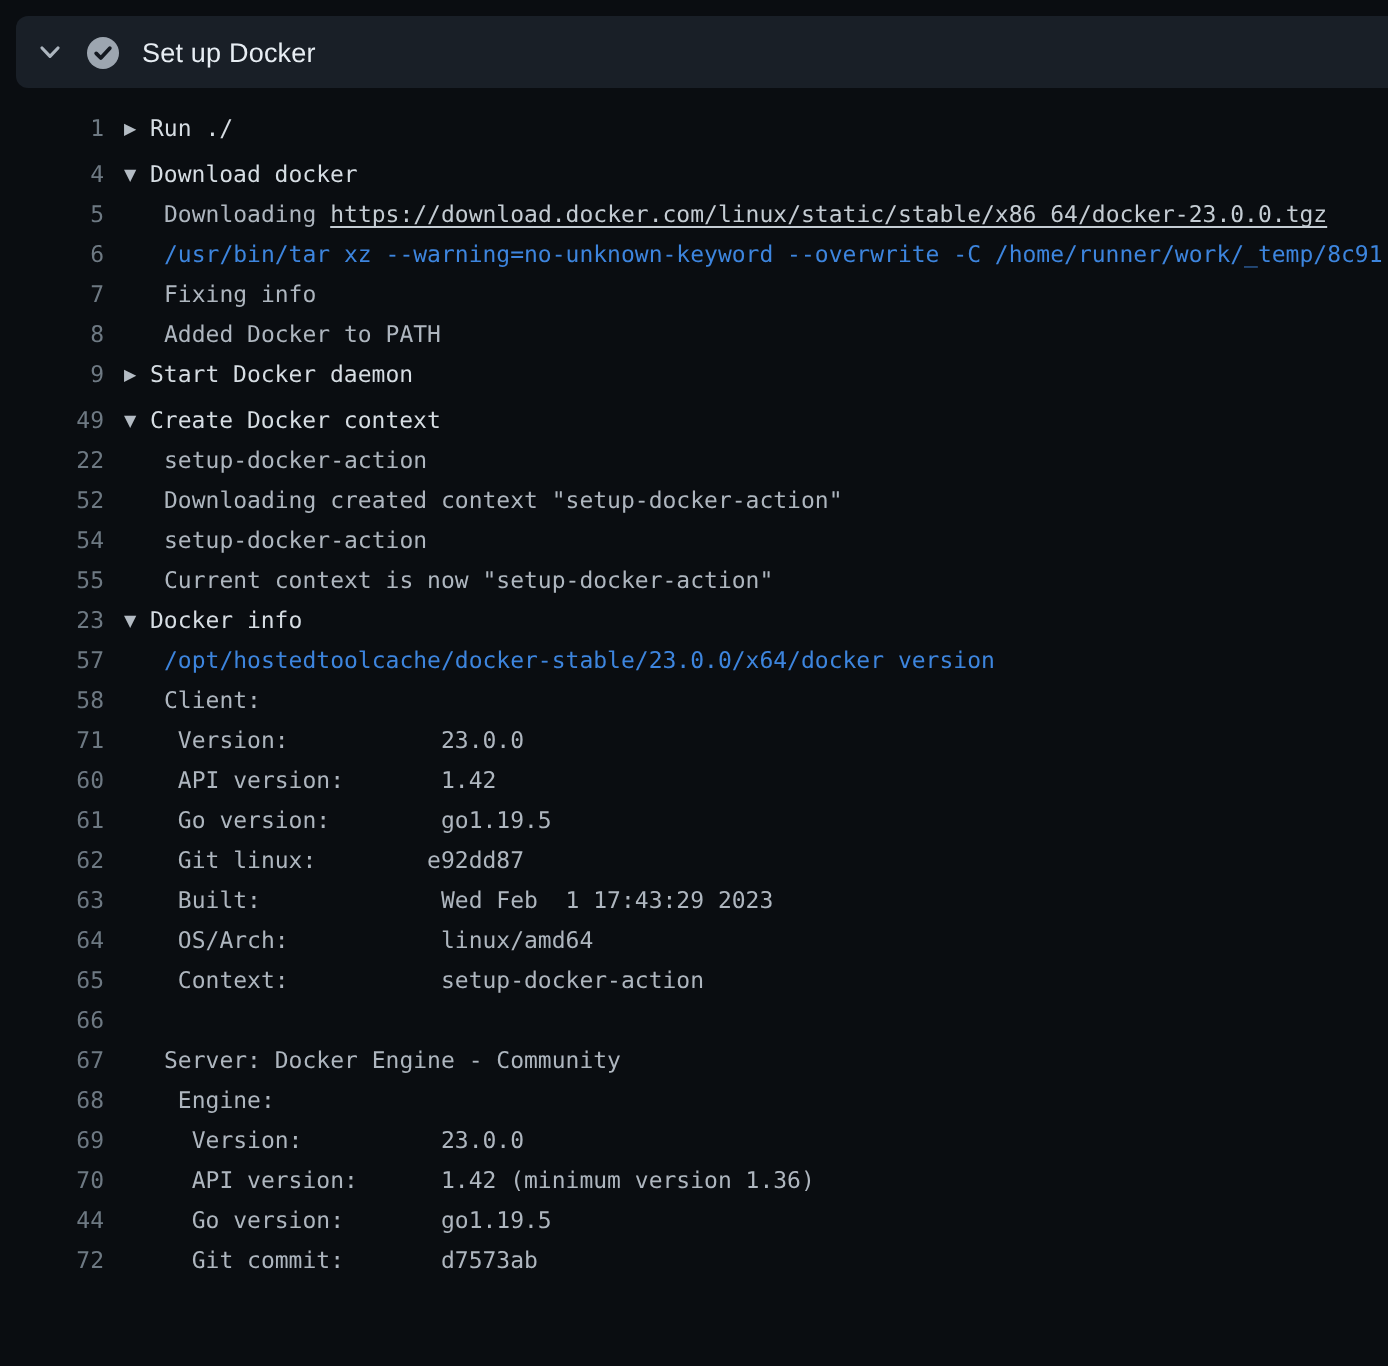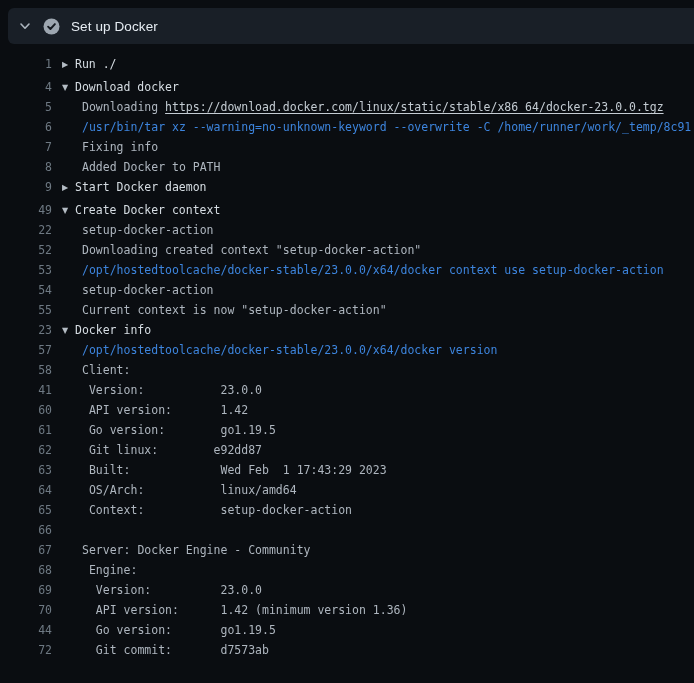--- a/index.html
+++ b/index.html
@@ -104,27 +104,26 @@
       <div class="row collapsed-group"><span class="num">1</span><span class="content group"><span class="marker">▶</span><span>Run ./</span></span></div>
       <div class="row"><span class="num">4</span><span class="content group"><span class="marker">▼</span><span>Download docker</span></span></div>
       <div class="row"><span class="num">5</span><span class="content detail"><span>Downloading </span><span class="seg-link">https://download.docker.com/linux/static/stable/x86_64/docker-23.0.0.tgz</span></span></div>
       <div class="row"><span class="num">6</span><span class="content detail cmd">/usr/bin/tar xz --warning=no-unknown-keyword --overwrite -C /home/runner/work/_temp/8c91</span></div>
       <div class="row"><span class="num">7</span><span class="content detail">Fixing info</span></div>
       <div class="row"><span class="num">8</span><span class="content detail">Added Docker to PATH</span></div>
       <div class="row collapsed-group"><span class="num">9</span><span class="content group"><span class="marker">▶</span><span>Start Docker daemon</span></span></div>
       <div class="row"><span class="num">49</span><span class="content group"><span class="marker">▼</span><span>Create Docker context</span></span></div>
       <div class="row"><span class="num">22</span><span class="content detail">setup-docker-action</span></div>
       <div class="row"><span class="num">52</span><span class="content detail">Downloading created context "setup-docker-action"</span></div>
-      <div class="row"><span class="num">53</span><span class="content detail cmd">/opt/hostedtoolcache/docker-stable/23.0.0/x64/docker context use setup-docker-action</span></div>
       <div class="row"><span class="num">54</span><span class="content detail">setup-docker-action</span></div>
       <div class="row"><span class="num">55</span><span class="content detail">Current context is now "setup-docker-action"</span></div>
       <div class="row"><span class="num">23</span><span class="content group"><span class="marker">▼</span><span>Docker info</span></span></div>
       <div class="row"><span class="num">57</span><span class="content detail cmd">/opt/hostedtoolcache/docker-stable/23.0.0/x64/docker version</span></div>
       <div class="row"><span class="num">58</span><span class="content detail">Client:</span></div>
-      <div class="row"><span class="num">41</span><span class="content detail"> Version:           23.0.0</span></div>
+      <div class="row"><span class="num">71</span><span class="content detail"> Version:           23.0.0</span></div>
       <div class="row"><span class="num">60</span><span class="content detail"> API version:       1.42</span></div>
       <div class="row"><span class="num">61</span><span class="content detail"> Go version:        go1.19.5</span></div>
       <div class="row"><span class="num">62</span><span class="content detail"> Git linux:        e92dd87</span></div>
       <div class="row"><span class="num">63</span><span class="content detail"> Built:             Wed Feb  1 17:43:29 2023</span></div>
       <div class="row"><span class="num">64</span><span class="content detail"> OS/Arch:           linux/amd64</span></div>
       <div class="row"><span class="num">65</span><span class="content detail"> Context:           setup-docker-action</span></div>
       <div class="row"><span class="num">66</span><span class="content detail"></span></div>
       <div class="row"><span class="num">67</span><span class="content detail">Server: Docker Engine - Community</span></div>
       <div class="row"><span class="num">68</span><span class="content detail"> Engine:</span></div>
       <div class="row"><span class="num">69</span><span class="content detail">  Version:          23.0.0</span></div>

